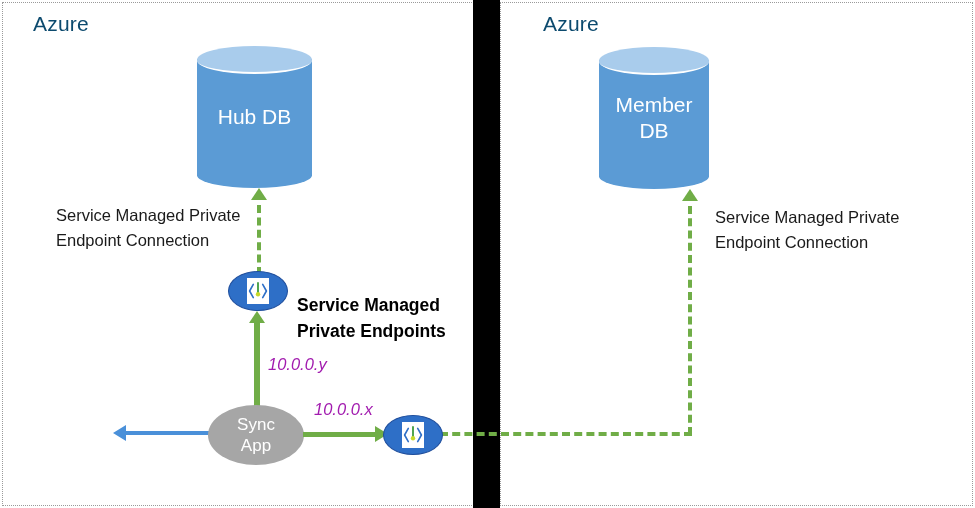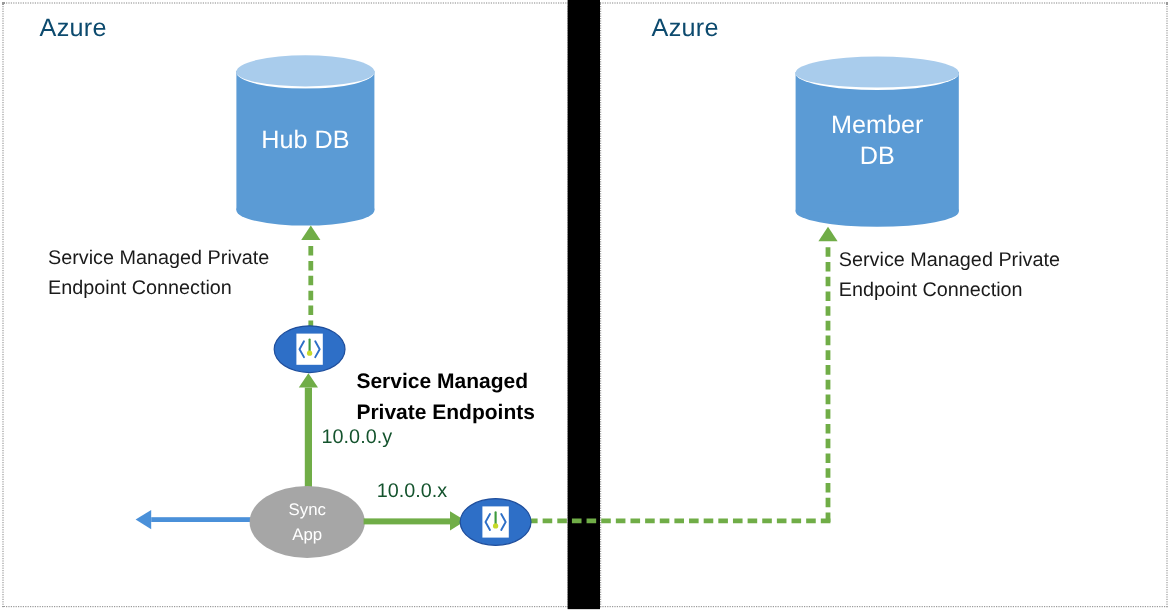--- a/index.html
+++ b/index.html
@@ -92,21 +92,21 @@
   
   .app-ellipse {
     position: absolute;
     background: #A6A6A6;
     border-radius: 50%;
     display: flex;
     align-items: center;
     justify-content: center;
     text-align: center;
     color: #ffffff;
-    font-size: 14px;
+    font-size: 17px;
     line-height: 21px;
   }
 
   
   .pe-node {
     position: absolute;
     background: #2E6FC7;
     border: 1px solid #1F4E9C;
     border-radius: 50%;
     display: flex;
@@ -167,34 +167,36 @@
     border-left: 13px solid #70AD47;
   }
 
   
   .anno {
     position: absolute;
     font-size: 16.5px;
     line-height: 25px;
     color: #1a1a1a;
     white-space: pre-line;
+    margin-left: 16px;
   }
   .anno-bold {
     position: absolute;
     font-size: 17.5px;
     line-height: 26px;
     font-weight: bold;
     color: #000000;
     white-space: pre-line;
   }
   .ip-label {
     position: absolute;
     font-size: 16.5px;
-    color: #14532d;
+    color: #a21caf;
     white-space: nowrap;
+    font-style: italic;
   }
 </style>
 </head>
 <body>
 
 <div id="stage">
 
   <div class="region-box" style="left:2px; top:2px; width:472px; height:504px;"></div>
   <div class="region-label" style="left:33px; top:12px;">Azure</div>
 
@@ -223,21 +225,21 @@
         <path d="M14.7 4.4 L18.4 11 L14.7 17.6" fill="none" stroke="#2E6FC7" stroke-width="1.6" stroke-linecap="round" stroke-linejoin="round"></path>
         <line x1="10" y1="3" x2="10" y2="12.6" stroke="#3E9B3E" stroke-width="1.8" stroke-linecap="round"></line>
         <circle cx="10" cy="14.3" r="2.2" fill="#C6D92B"></circle>
       </svg>
     </div>
   </div>
 
   <div class="line-v solid-green" style="left:254px; top:323px; width:6px; height:113px;"></div>
   <div class="arrow-up arrow-up-green" style="left:249px; top:311px;"></div>
 
-  <div class="anno-bold" style="left:297px; top:304px; width:180px;">Service Managed
+  <div class="anno-bold" style="left:297px; top:292px; width:180px;">Service Managed
 Private Endpoints</div>
 
   <div class="ip-label" style="left:268px; top:355px;">10.0.0.y</div>
 
 
   <div class="line-h solid-blue" style="left:126px; top:431px; width:85px; height:4px;"></div>
   <div class="arrow-left" style="left:113px; top:425px;"></div>
 
   <div class="app-ellipse" style="left:208px; top:405px; width:96px; height:60px;">
     <span style="white-space:pre-line;">Sync
@@ -255,21 +257,21 @@
         <path d="M5.3 4.4 L1.6 11 L5.3 17.6" fill="none" stroke="#2E6FC7" stroke-width="1.6" stroke-linecap="round" stroke-linejoin="round"></path>
         <path d="M14.7 4.4 L18.4 11 L14.7 17.6" fill="none" stroke="#2E6FC7" stroke-width="1.6" stroke-linecap="round" stroke-linejoin="round"></path>
         <line x1="10" y1="3" x2="10" y2="12.6" stroke="#3E9B3E" stroke-width="1.8" stroke-linecap="round"></line>
         <circle cx="10" cy="14.3" r="2.2" fill="#C6D92B"></circle>
       </svg>
     </div>
   </div>
 
   <div class="dash-h" style="left:440px; top:432px; width:252px; z-index:4;"></div>
 
-  <div class="cyl cyl-blue" style="left:663px; top:47px; width:136px; height:142px;">
+  <div class="cyl cyl-blue" style="left:599px; top:47px; width:110px; height:142px;">
     <div class="cyl-bottom"></div>
     <div class="cyl-body"></div>
     <div class="cyl-top"></div>
     <div class="cyl-label" style="white-space:pre-line;">Member
 DB</div>
   </div>
 
   <div class="dash-v" style="left:688px; top:206px; height:229px;"></div>
   <div class="arrow-up arrow-up-green" style="left:682px; top:189px;"></div>
 

